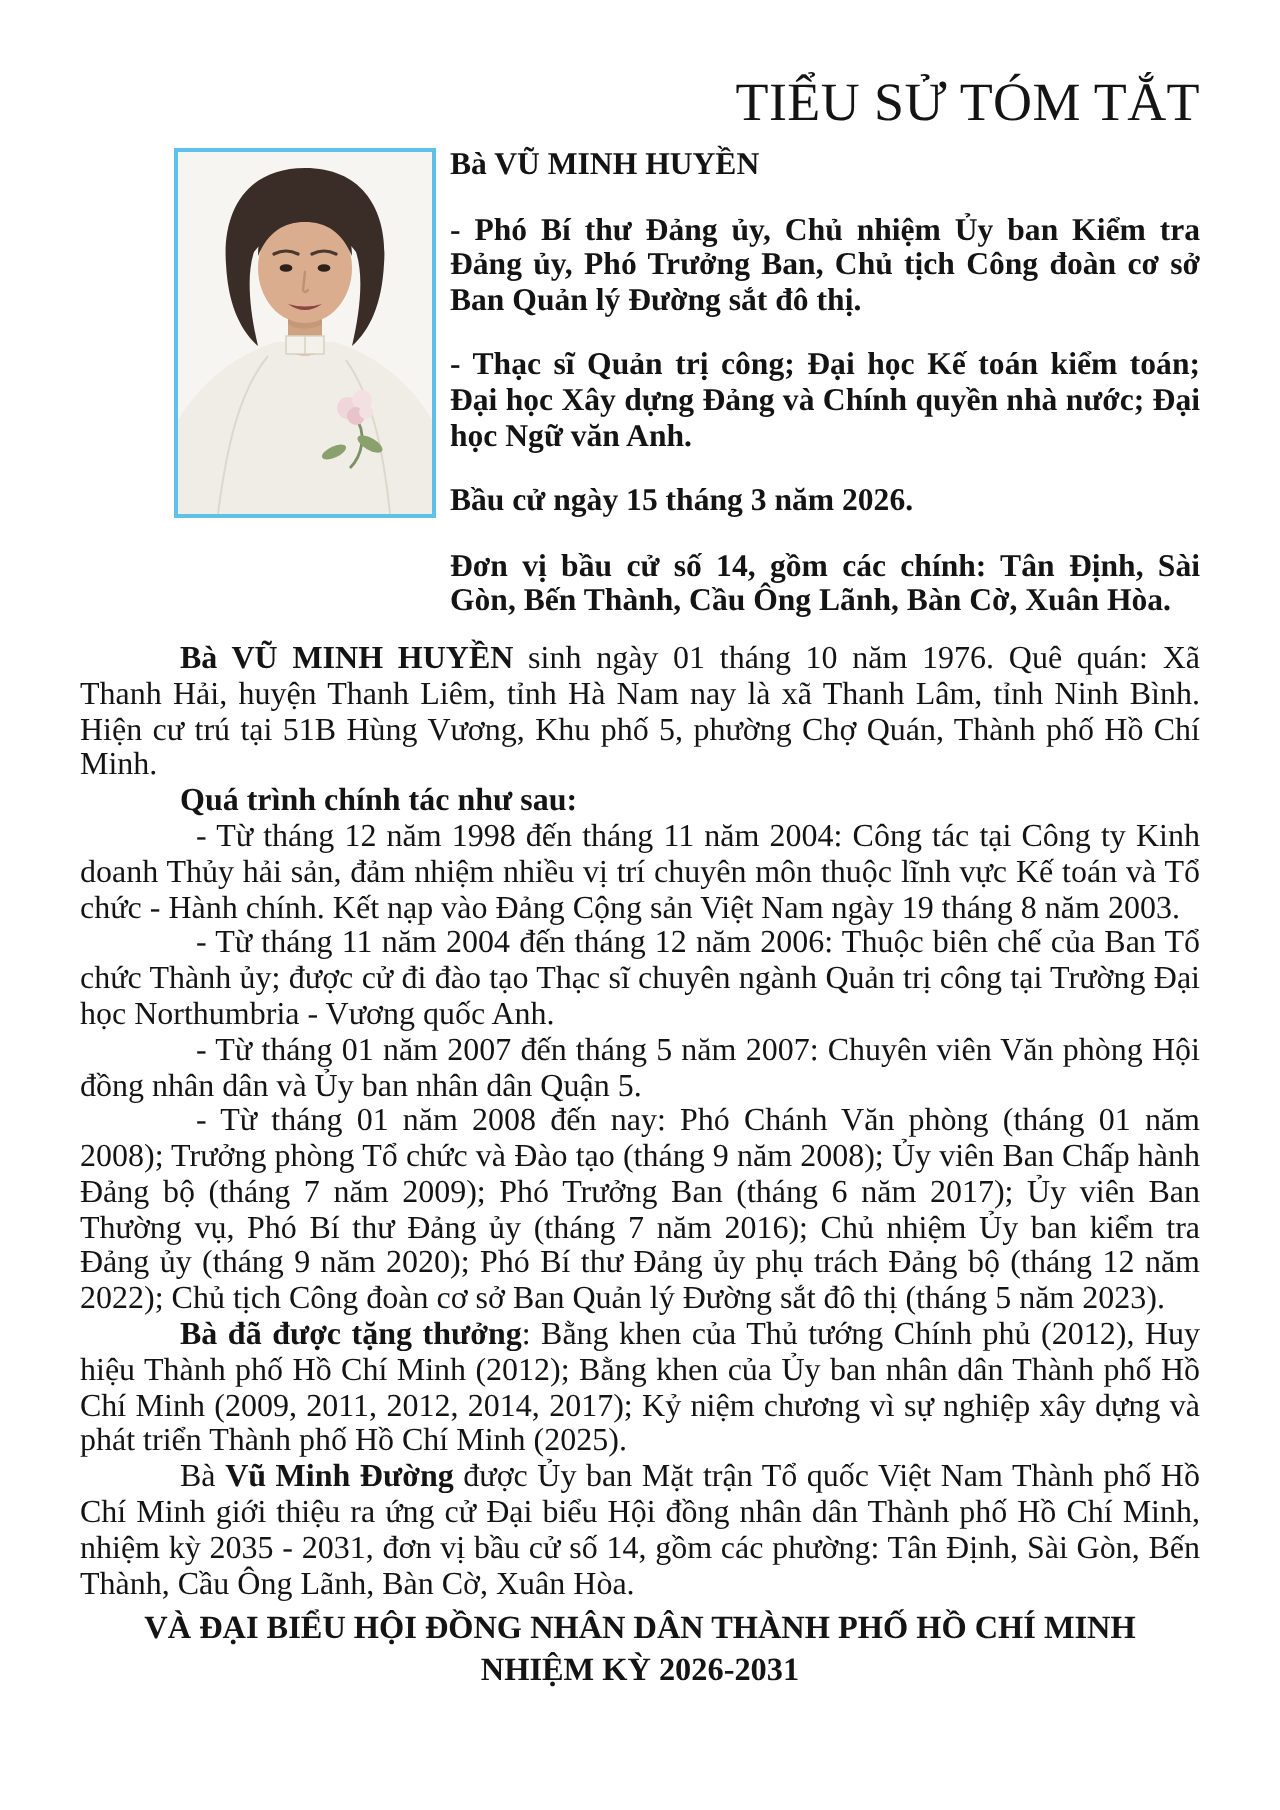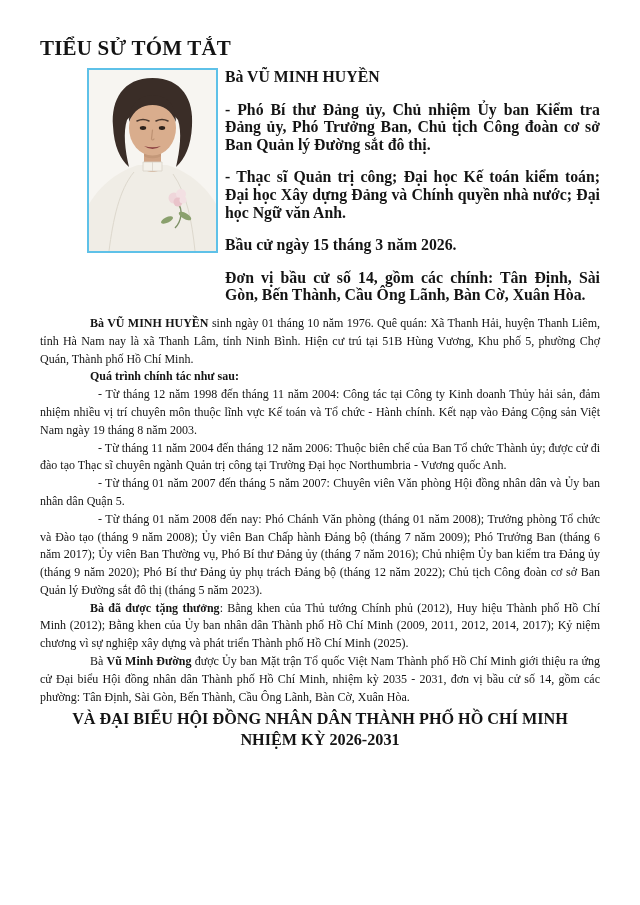--- a/index.html
+++ b/index.html
@@ -3,36 +3,36 @@
 <meta charset="utf-8">
 <style>
   html,body { margin:0; padding:0; background:#e9e9e9; }
   .page {
     width:640px; height:905px; background:#ffffff; margin:0 auto;
     font-family:"Liberation Serif","DejaVu Serif",serif;
     color:#141414; overflow:hidden; box-sizing:border-box;
     padding:36px 40px 0 40px;
   }
   .doc-title {
-    text-align:left; font-weight:bold; font-size:21px;
+    text-align:right; font-weight:normal; font-size:27px;
     margin:0 0 7px 0; letter-spacing:0.2px;
   }
   .header-row { display:flex; align-items:flex-start; }
   .photo-frame {
     flex:none; margin-left:47px; width:131px; height:185px;
     border:2px solid #5ec1e8; box-sizing:border-box; background:#ffffff;
   }
   .photo-frame svg { display:block; width:127px; height:181px; }
   .right-col {
     margin-left:7px; width:375px; font-weight:bold;
     font-size:15.8px; line-height:17.6px; text-align:justify;
   }
   .right-col .name-line { margin:0 0 4px 0; text-align:left; }
   .right-col p { margin:15px 0 4px 0; }
-  .body-text { margin-top:7px; font-size:12px; line-height:17.8px; text-align:justify; }
+  .body-text { margin-top:7px; font-size:16px; line-height:17.8px; text-align:justify; }
   .body-text p { margin:0; text-indent:50px; }
   .body-text p.dash { text-indent:58px; }
   .bold { font-weight:bold; }
   .footer { margin-top:3px; text-align:center; font-weight:bold; font-size:16.2px; line-height:21px; }
   .footer div { margin:0; }
 </style>
 </head>
 <body>
 
 <div class="page">

